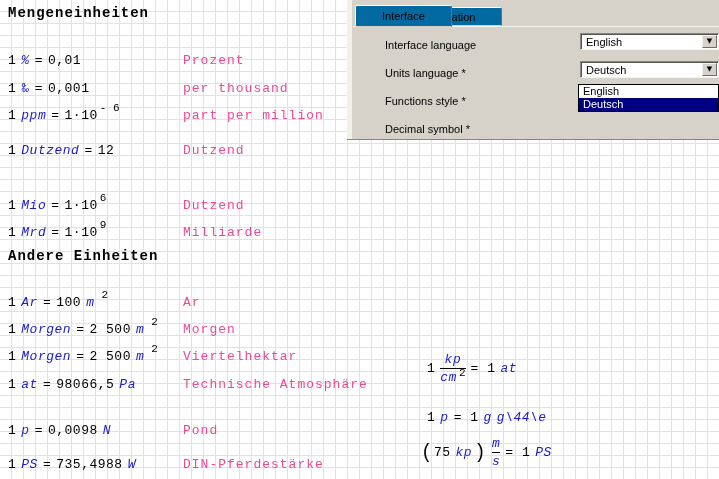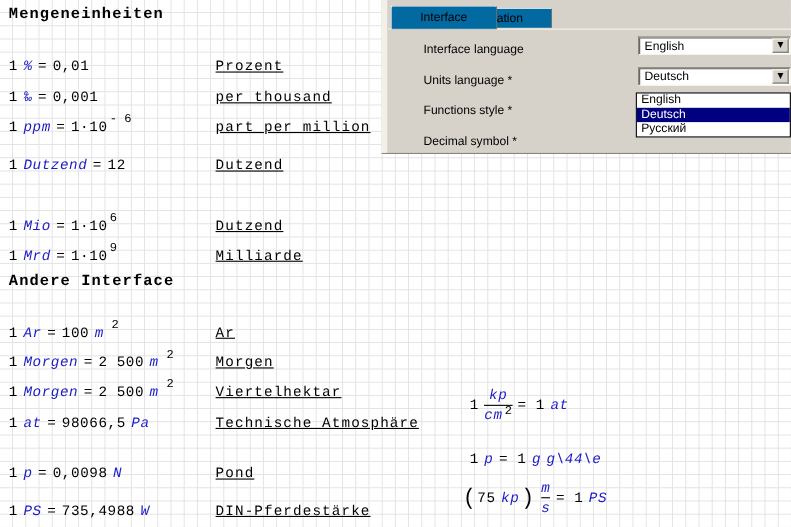--- a/index.html
+++ b/index.html
@@ -13,21 +13,21 @@
   
   .heading{position:absolute;left:8px;font:bold 14px "Liberation Mono",monospace;
     letter-spacing:1px;color:#000;white-space:nowrap;}
   .xrow{position:absolute;left:8px;height:16px;line-height:16px;white-space:nowrap;
     font-size:13px;letter-spacing:0.5px;color:#000;margin-top:12px;}
   .tok{display:inline-block;}
   .u{color:#1b1bc8;font-style:italic;margin:0 5px;}
   .rel{margin-right:5px;}
   .sup{display:inline-block;transform:translateY(-8px);font-size:11px;letter-spacing:0;
     margin-left:2px;color:#000;font-style:normal;}
-  .desc{position:absolute;left:188px;top:0;color:#000000;letter-spacing:1px;white-space:nowrap;text-decoration:underline;}
+  .desc{position:absolute;left:175px;top:0;color:#ec4899;letter-spacing:1px;white-space:nowrap;}
   .sidexpr{position:absolute;display:flex;align-items:center;white-space:nowrap;
     font-size:13px;letter-spacing:0.5px;color:#000;}
   .frac{display:inline-flex;flex-direction:column;align-items:center;margin:0 5px;}
   .fbar{align-self:stretch;height:1px;background:#000;margin:1px 0;}
   .par{font-size:19px;display:inline-block;transform:scaleY(1.08);margin:0 1px;color:#000;}
   
   #dialog{position:absolute;left:347px;top:0;width:372px;height:140px;background:#d6d2ca;
     border-bottom:1px solid #87877f;box-sizing:border-box;
     font-family:"Liberation Sans",sans-serif;font-size:11px;color:#000;}
   #dialog .edge{position:absolute;left:0;top:0;bottom:0;width:5px;background:#f2f0e8;}
@@ -82,21 +82,21 @@
   <div class="xrow" style="top:186px">
     <span class="tok">1</span><span class="tok u">Mio</span><span class="tok rel">=</span><span class="tok">1·10</span><span class="sup">6</span>
     <span class="desc">Dutzend</span>
   </div>
 
   <div class="xrow" style="top:213px">
     <span class="tok">1</span><span class="tok u">Mrd</span><span class="tok rel">=</span><span class="tok">1·10</span><span class="sup">9</span>
     <span class="desc">Milliarde</span>
   </div>
 
-  <div class="heading" style="top:248px">Andere Interface</div>
+  <div class="heading" style="top:248px">Andere Einheiten</div>
 
   <div class="xrow" style="top:283px">
     <span class="tok">1</span><span class="tok u">Ar</span><span class="tok rel">=</span><span class="tok">100</span><span class="tok u">m</span><span class="sup">2</span>
     <span class="desc">Ar</span>
   </div>
 
   <div class="xrow" style="top:310px">
     <span class="tok">1</span><span class="tok u">Morgen</span><span class="tok rel">=</span><span class="tok">2 500</span><span class="tok u">m</span><span class="sup">2</span>
     <span class="desc">Morgen</span>
   </div>
@@ -175,16 +175,15 @@
           <span class="arrow">▼</span>
         </span>
     </div>
 
     <div class="dlabel" style="top:95px">Functions style *</div>
     <div class="dlabel" style="top:123px">Decimal symbol *</div>
 
     <div class="droplist">
       <div class="dropitem">English</div>
       <div class="dropitem selected">Deutsch</div>
-      <div class="dropitem">Русский</div>
     </div>
   </div>
 </div>
 
 </body></html>

